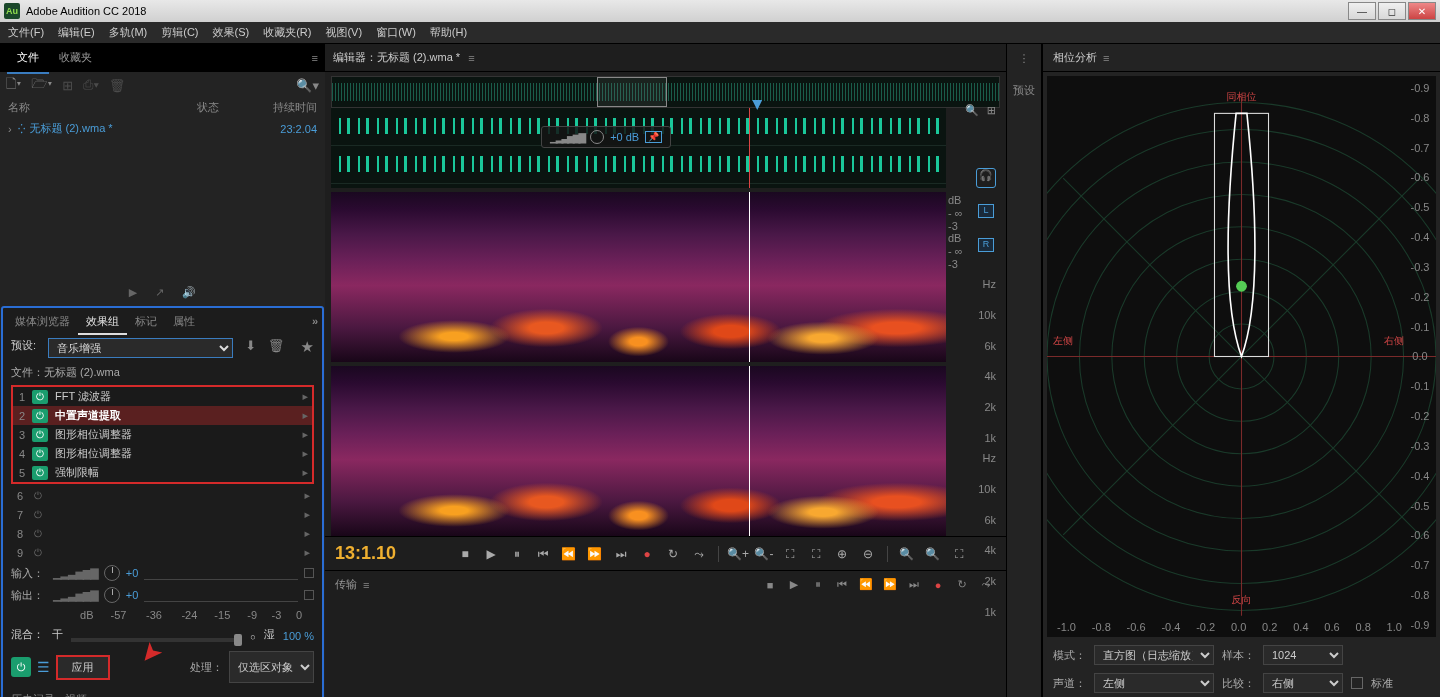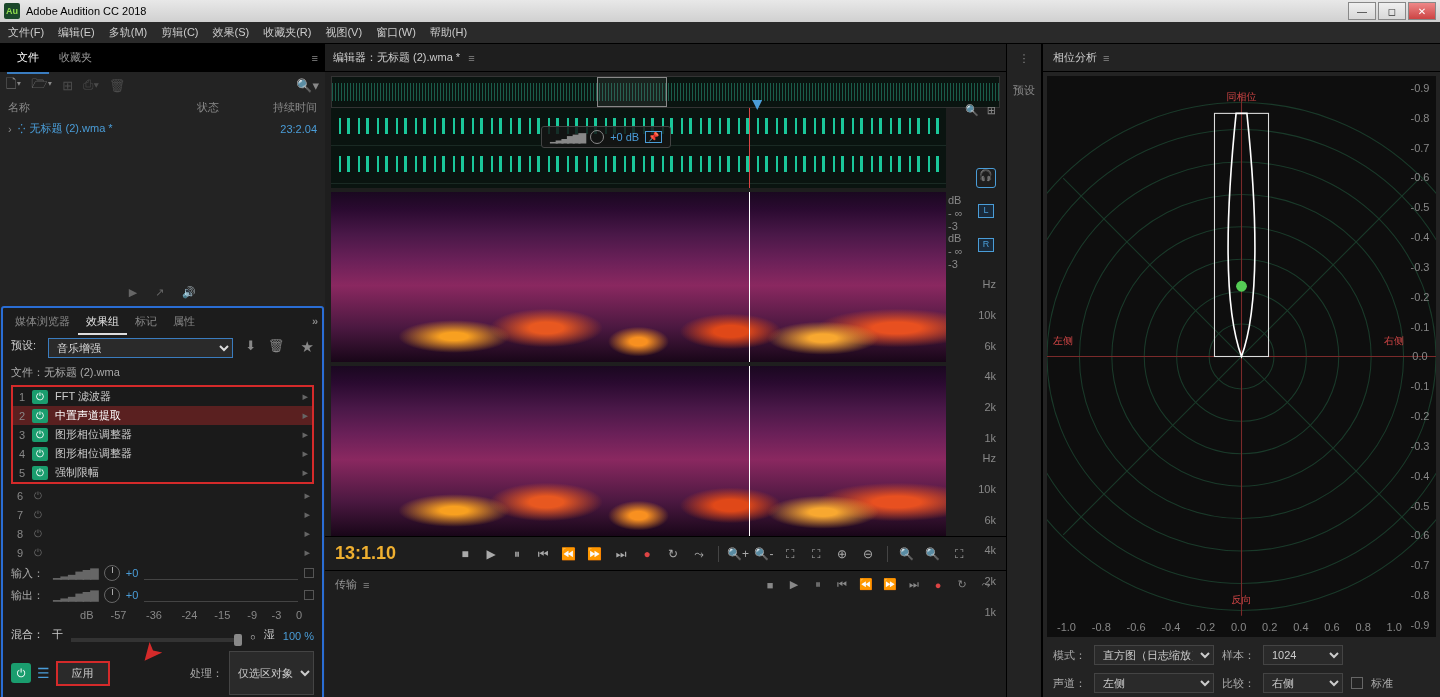--- a/index.html
+++ b/index.html
@@ -64,21 +64,21 @@
 .io-row.scale-row{font-size:9px;color:#888}
 .mix-row{display:flex;align-items:flex-end;padding:3px 8px;gap:8px}
 .mix-row .slider{flex:1;height:4px;background:#333;position:relative}
 .mix-row .slider .thumb{position:absolute;right:0;top:-4px;width:8px;height:12px;background:#888;border-radius:2px}
 .mix-row .pct{color:#4a9dd8}
 .apply-row{display:flex;align-items:center;padding:6px 8px;gap:6px}
 .apply-row .pwr-main{width:20px;height:20px;background:#1a9d6e;border-radius:3px;display:flex;align-items:center;justify-content:center;color:#fff}
 .apply-row .list-ico{color:#4a9dd8;font-size:14px}
 .apply-row .apply-btn{border:2px solid #d42a2a;padding:3px 14px;color:#ccc;background:#2a2a2a;cursor:pointer}
 .apply-row .proc-label{margin-left:auto;color:#aaa}
-.apply-row select{background:#2a2a2a;border:1px solid #444;color:#ccc;padding:14px 4px}
+.apply-row select{background:#2a2a2a;border:1px solid #444;color:#ccc;padding:8px 4px}
 .arrow-annot{position:absolute;left:140px;top:638px;color:#d42a2a;font-size:26px;transform:rotate(130deg);pointer-events:none}
 .hist-row{padding:3px 8px;color:#888;display:flex;align-items:center;gap:10px}
 
 .center-col{flex:1;display:flex;flex-direction:column;background:#1e1e1e}
 .editor-header{height:28px;display:flex;align-items:center;padding:0 8px;border-bottom:1px solid #000}
 .editor-header .title{color:#ccc}
 .overview{height:32px;background:#0a1410;margin:4px 6px 0 6px;position:relative;border:1px solid #333}
 .overview .wave-strip{position:absolute;top:6px;left:0;right:0;height:18px;background:repeating-linear-gradient(90deg,#1a5c4a 0,#1a5c4a 1px,transparent 1px,transparent 3px)}
 .overview .sel{position:absolute;top:0;left:265px;width:70px;height:100%;border:1px solid #888;background:rgba(120,120,120,.15)}
 .timeline{height:20px;background:#232323;display:flex;align-items:center;padding:0 8px;color:#888;font-size:10px;position:relative;margin:2px 60px 0 6px}
@@ -204,21 +204,21 @@
       <div class="fx-list">
         <div class="fx-row">
             <span class="num">1</span>
             <span class="pwr on">⏻</span>
             <span class="name">FFT 滤波器</span>
             <span class="arr">▸</span>
           </div>
         <div class="fx-row selected">
             <span class="num">2</span>
             <span class="pwr on">⏻</span>
-            <span class="name" style="color:#fff;font-weight:400">中置声道提取</span>
+            <span class="name" style="color:#fff;font-weight:700">中置声道提取</span>
             <span class="arr">▸</span>
           </div>
         <div class="fx-row">
             <span class="num">3</span>
             <span class="pwr on">⏻</span>
             <span class="name">图形相位调整器</span>
             <span class="arr">▸</span>
           </div>
         <div class="fx-row">
             <span class="num">4</span>

